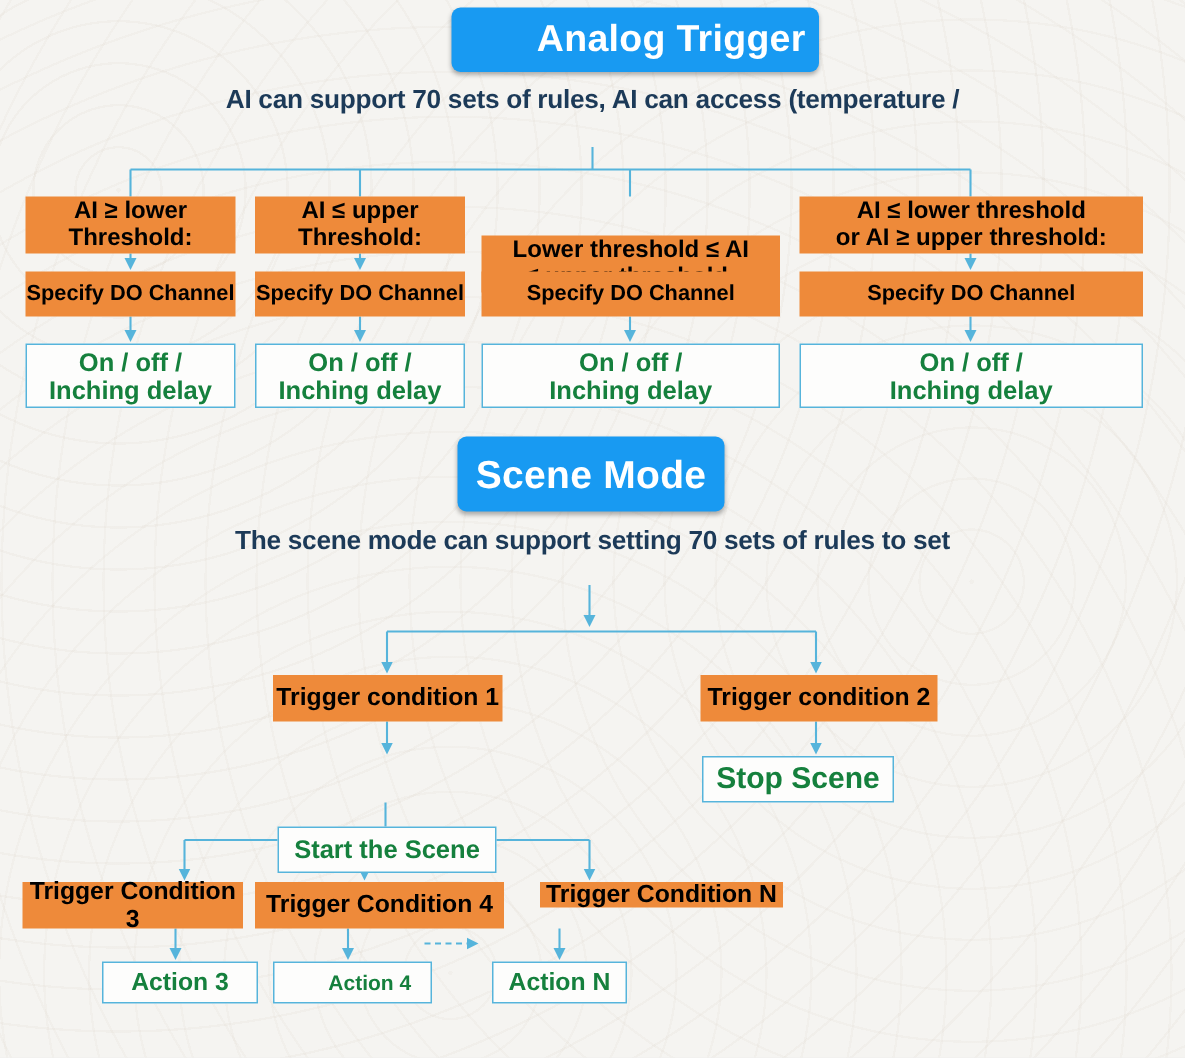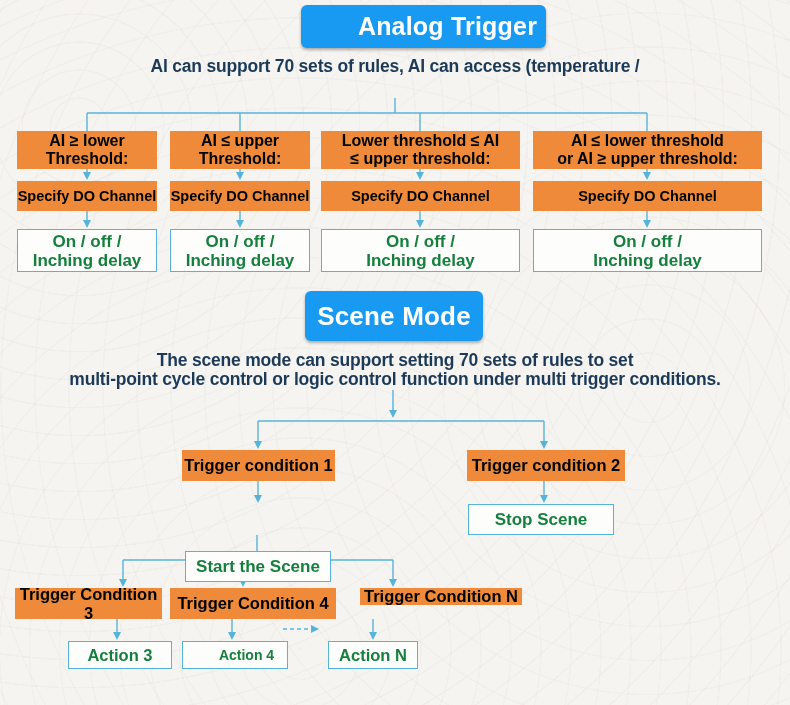--- a/index.html
+++ b/index.html
@@ -116,21 +116,21 @@
   <div class="obox cond" style="left:170px;width:140px;">
     <span>AI ≤ upper</span>
     <span>Threshold:</span>
   </div>
   <div class="obox do" style="left:170px;width:140px;">Specify DO Channel</div>
   <div class="wbox onoff" style="left:170px;width:140px;">
     <span>On / off /</span>
     <span>Inching delay</span>
   </div>
 
-  <div class="obox cond" style="left:321px;width:199px;">
+  <div class="obox cond" style="left:321px;width:199px;margin-top:26px;">
     <span>Lower threshold ≤ AI</span>
     <span>≤ upper threshold:</span>
   </div>
   <div class="obox do" style="left:321px;width:199px;">Specify DO Channel</div>
   <div class="wbox onoff" style="left:321px;width:199px;">
     <span>On / off /</span>
     <span>Inching delay</span>
   </div>
 
   <div class="obox cond" style="left:533px;width:229px;">
@@ -140,28 +140,27 @@
   <div class="obox do" style="left:533px;width:229px;">Specify DO Channel</div>
   <div class="wbox onoff" style="left:533px;width:229px;">
     <span>On / off /</span>
     <span>Inching delay</span>
   </div>
 
   <div class="hdr" style="left:305px;top:291px;width:178px;height:50px;font-size:26px;">Scene Mode</div>
 
   <div class="desc" style="top:351px;line-height:19px;">
     <span>The scene mode can support setting 70 sets of rules to set</span>
-    <span>multi-point cycle control or logic control function under multi trigger conditions.</span>
   </div>
 
   <div class="obox" style="left:182px;top:450px;width:153px;height:31px;font-size:16.5px;">Trigger condition 1</div>
   <div class="obox" style="left:467px;top:450px;width:158px;height:31px;font-size:16.5px;">Trigger condition 2</div>
 
   <div class="wbox" style="left:185px;top:532px;width:146px;height:31px;font-size:17px;margin-top:19px;">Start the Scene</div>
-  <div class="wbox" style="left:468px;top:504px;width:146px;height:31px;font-size:17px;">Stop Scene</div>
+  <div class="wbox" style="left:468px;top:504px;width:128px;height:31px;font-size:20px;">Stop Scene</div>
 
   <div class="obox" style="left:15px;top:588px;width:147px;height:31px;font-size:16.5px;">Trigger Condition 3</div>
   <div class="obox" style="left:170px;top:588px;width:166px;height:31px;font-size:16.5px;">Trigger Condition 4</div>
   <div class="obox" style="left:360px;top:588px;width:162px;height:17px;font-size:16.5px;">Trigger Condition N</div>
 
   <div class="wbox" style="left:68px;top:641px;width:104px;height:28px;font-size:16.5px;">Action 3</div>
   <div class="wbox" style="left:182px;top:641px;width:106px;height:28px;font-size:14px;padding-left:23px;">Action 4</div>
   <div class="wbox" style="left:328px;top:641px;width:90px;height:28px;font-size:16.5px;">Action N</div>
 
 </div>

